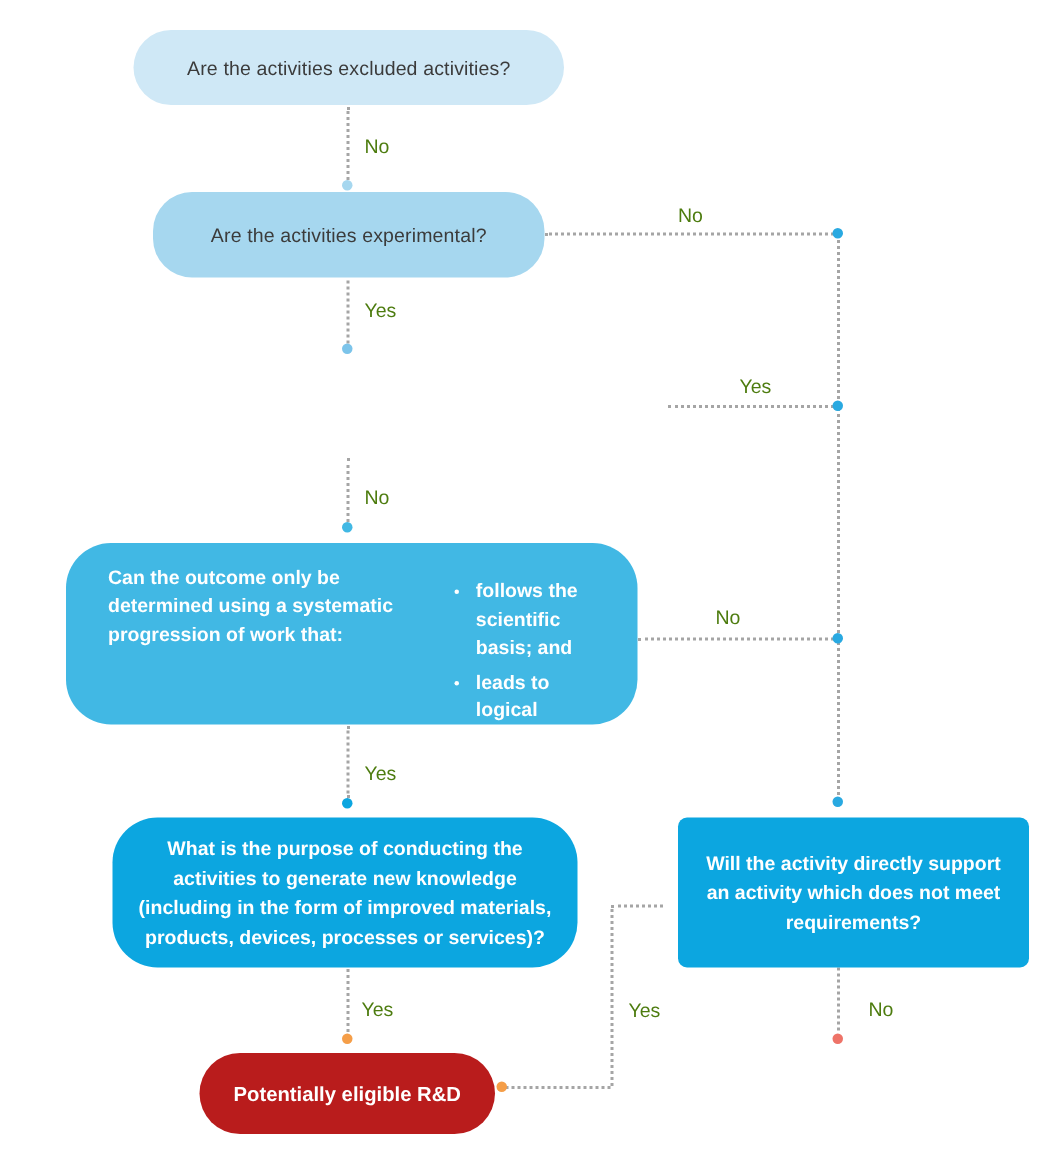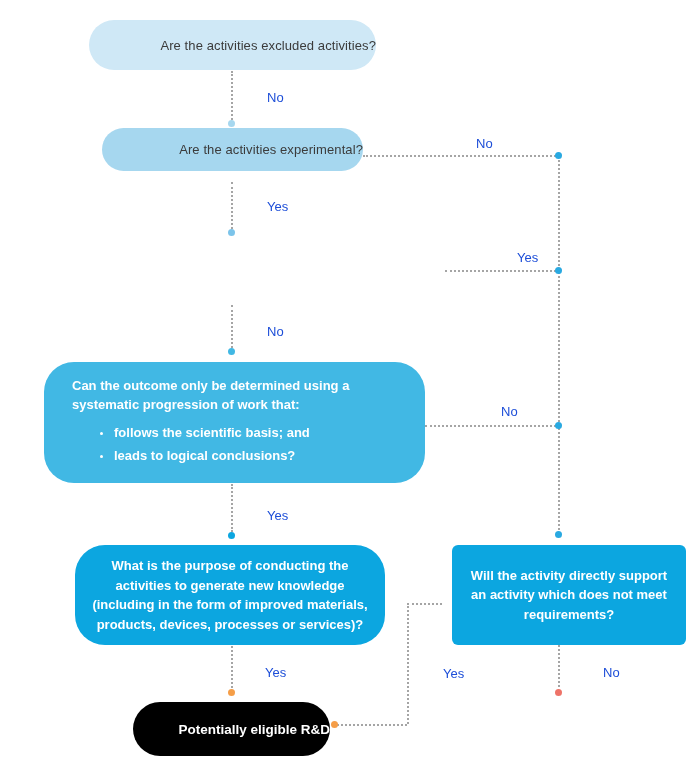--- a/index.html
+++ b/index.html
@@ -2,50 +2,50 @@
 <html><head>
 <meta charset="utf-8">
 <style>
   html,body{margin:0;padding:0;background:#ffffff;}
   .canvas{
     position:relative;width:692px;height:770px;background:#ffffff;
     font-family:"Liberation Sans", sans-serif;overflow:hidden;
   }
   
   .node{
-    position:absolute;display:flex;align-items:center;justify-content:flex-end;
+    position:absolute;display:flex;align-items:center;justify-content:center;
     text-align:center;box-sizing:border-box;
   }
   .n1{left:89px;top:20px;width:287px;height:50px;background:#cfe8f6;border-radius:25px;
       color:#3b3b3b;font-size:13px;font-weight:500;letter-spacing:.1px;}
-  .n2{left:102px;top:128px;width:261px;height:43px;background:#a6d7ef;border-radius:26px;
+  .n2{left:102px;top:128px;width:261px;height:57px;background:#a6d7ef;border-radius:26px;
       color:#3b3b3b;font-size:13px;font-weight:500;letter-spacing:.1px;}
   .n3{left:14px;top:238px;width:431px;height:66px;background:#6fc0e7;border-radius:30px;
       color:#fff;font-size:13px;font-weight:600;line-height:1.5;padding:0 20px;}
   .n4{left:44px;top:362px;width:381px;height:121px;background:#41b8e4;border-radius:30px;
       color:#fff;font-size:13px;font-weight:600;line-height:1.45;
-      flex-direction:column;align-items:flex-start;justify-content:center;
+      flex-direction:row;align-items:flex-start;justify-content:center;
       text-align:left;padding:14px 24px 12px 28px;}
   .n4 ul{list-style:none;margin:5px 0 0 0;padding:0 0 0 42px;}
   .n4 li{position:relative;margin:4px 0;}
   .n4 li::before{content:"";position:absolute;left:-14px;top:8px;width:3px;height:3px;
       border-radius:50%;background:#fff;}
   .n5{left:75px;top:545px;width:310px;height:100px;background:#0ca6e0;border-radius:30px;
       color:#fff;font-size:13px;font-weight:600;line-height:1.5;padding:0 16px;}
   .n6{left:442px;top:545px;width:234px;height:100px;background:#0ca6e0;border-radius:6px;
       color:#fff;font-size:13px;font-weight:600;line-height:1.5;padding:0 14px;margin-left:10px;}
-  .n7{left:133px;top:702px;width:197px;height:54px;background:#000000;border-radius:27px;
+  .n7{left:133px;top:702px;width:197px;height:54px;background:#b91c1c;border-radius:27px;
       color:#fff;font-size:13.5px;font-weight:600;}
   .n8{left:491px;top:702px;width:135px;height:52px;background:#ee7368;border-radius:26px;
       color:#fff;font-size:13.5px;font-weight:600;}
   
   .conn-v{position:absolute;width:0;border-left:2px dotted #a5a5a5;}
   .conn-h{position:absolute;height:0;border-top:2px dotted #a5a5a5;}
   .dot{position:absolute;width:7px;height:7px;border-radius:50%;}
-  .edge-label{position:absolute;font-size:13px;color:#1d4ed8;font-weight:500;margin-left:24px;}
+  .edge-label{position:absolute;font-size:13px;color:#4d7c0f;font-weight:500;}
 </style>
 </head>
 <body>
 
 <div class="canvas">
 
   <div class="conn-v" style="left:231px;top:71px;height:49px"></div>
   <div class="conn-v" style="left:231px;top:182px;height:47px"></div>
   <div class="conn-v" style="left:231px;top:305px;height:43px"></div>
   <div class="conn-v" style="left:231px;top:484px;height:48px"></div>

